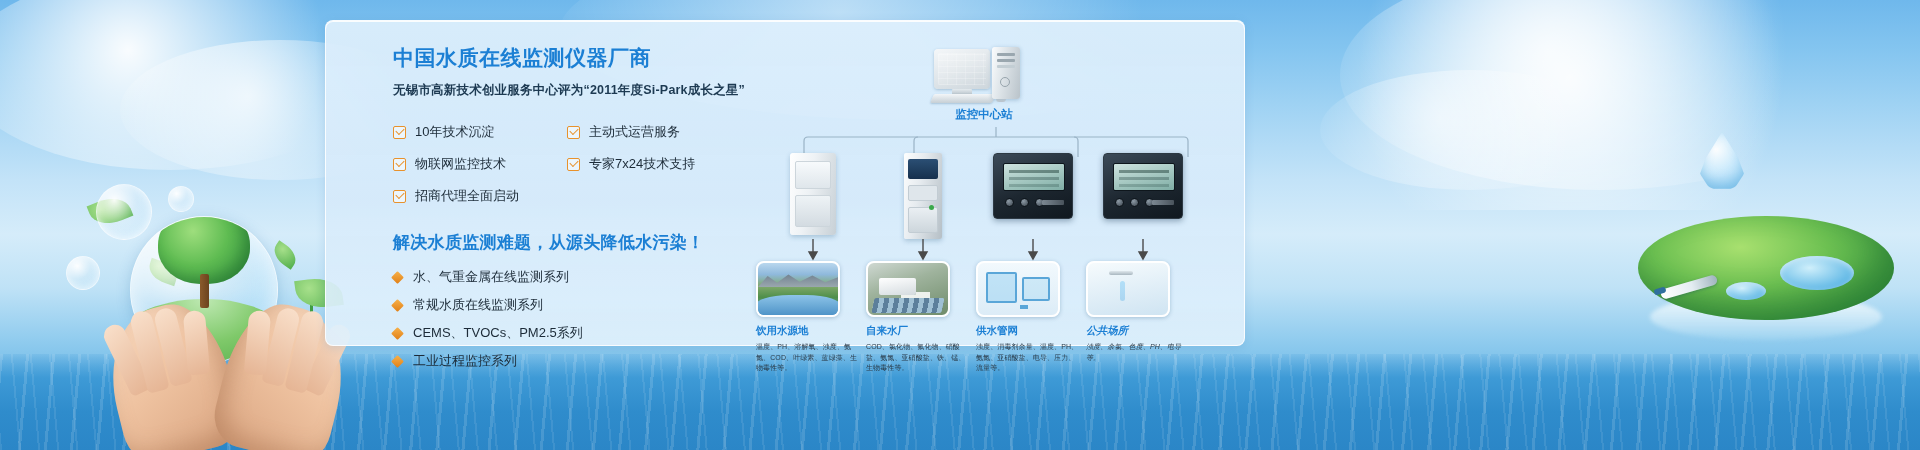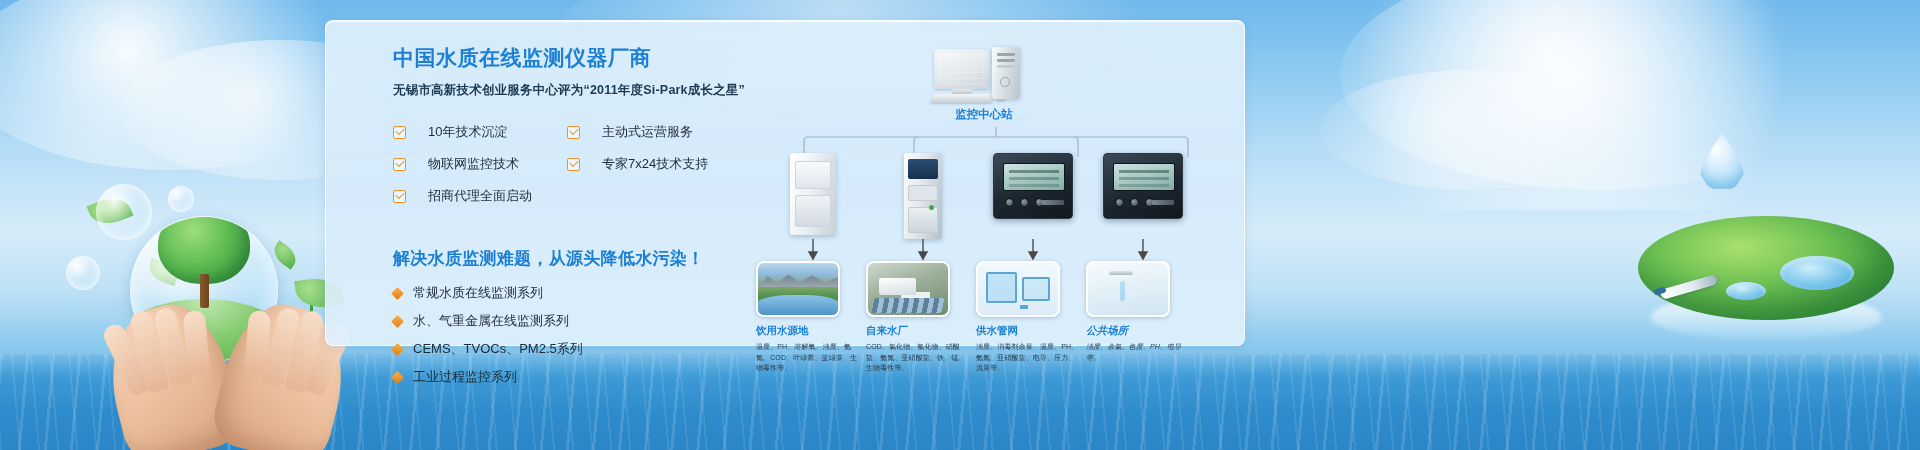--- a/index.html
+++ b/index.html
@@ -172,34 +172,34 @@
     line-height: 1.2;
   }
   .subline {
     margin-top: 12px; color: #1d3a52; font-size: 12.5px; font-weight: bold;
     letter-spacing: .2px; white-space: nowrap;
   }
   .check-grid {
     margin-top: 24px; display: grid; grid-template-columns: 168px 1fr;
     row-gap: 14px; column-gap: 6px;
   }
-  .check-item { display: flex; align-items: center; gap: 22px; }
+  .check-item { display: flex; align-items: center; gap: 9px; }
   .check-box {
     width: 13px; height: 13px; flex: 0 0 13px; border: 1.4px solid #e8922c;
     border-radius: 2px; position: relative; background: rgba(255,255,255,.55);
   }
   .check-box::after {
     content: ""; position: absolute; left: 2px; top: 1px;
     width: 7px; height: 4px; border-left: 1.6px solid #e8922c;
     border-bottom: 1.6px solid #e8922c; transform: rotate(-45deg);
   }
   .check-label { color: #1c2b38; font-size: 13px; white-space: nowrap; }
 
   .headline2 {
-    margin-top: 42px; color: #1b7fd4; font-size: 17px; font-weight: bold;
+    margin-top: 26px; color: #1b7fd4; font-size: 17px; font-weight: bold;
     letter-spacing: .3px; white-space: nowrap;
   }
   .bullets { margin-top: 14px; display: flex; flex-direction: column; gap: 10px; }
   .bullet-item { display: flex; align-items: center; gap: 11px; }
   .diamond {
     width: 9px; height: 9px; flex: 0 0 9px;
     background: linear-gradient(135deg,#f7b14a,#e07f16);
     transform: rotate(45deg); border-radius: 1px;
   }
   .bullet-label { color: #1c2b38; font-size: 13px; white-space: nowrap; }
@@ -487,25 +487,25 @@
         <span class="check-box"></span>
         <span class="check-label">招商代理全面启动</span>
       </div>
     </div>
 
     <div class="headline2">解决水质监测难题，从源头降低水污染！</div>
 
     <div class="bullets">
       <div class="bullet-item">
         <span class="diamond"></span>
-        <span class="bullet-label">常规水质在线监测系列</span>
+        <span class="bullet-label">水、气重金属在线监测系列</span>
       </div>
       <div class="bullet-item">
         <span class="diamond"></span>
-        <span class="bullet-label">水、气重金属在线监测系列</span>
+        <span class="bullet-label">常规水质在线监测系列</span>
       </div>
       <div class="bullet-item">
         <span class="diamond"></span>
         <span class="bullet-label">CEMS、TVOCs、PM2.5系列</span>
       </div>
       <div class="bullet-item">
         <span class="diamond"></span>
         <span class="bullet-label">工业过程监控系列</span>
       </div>
     </div>

